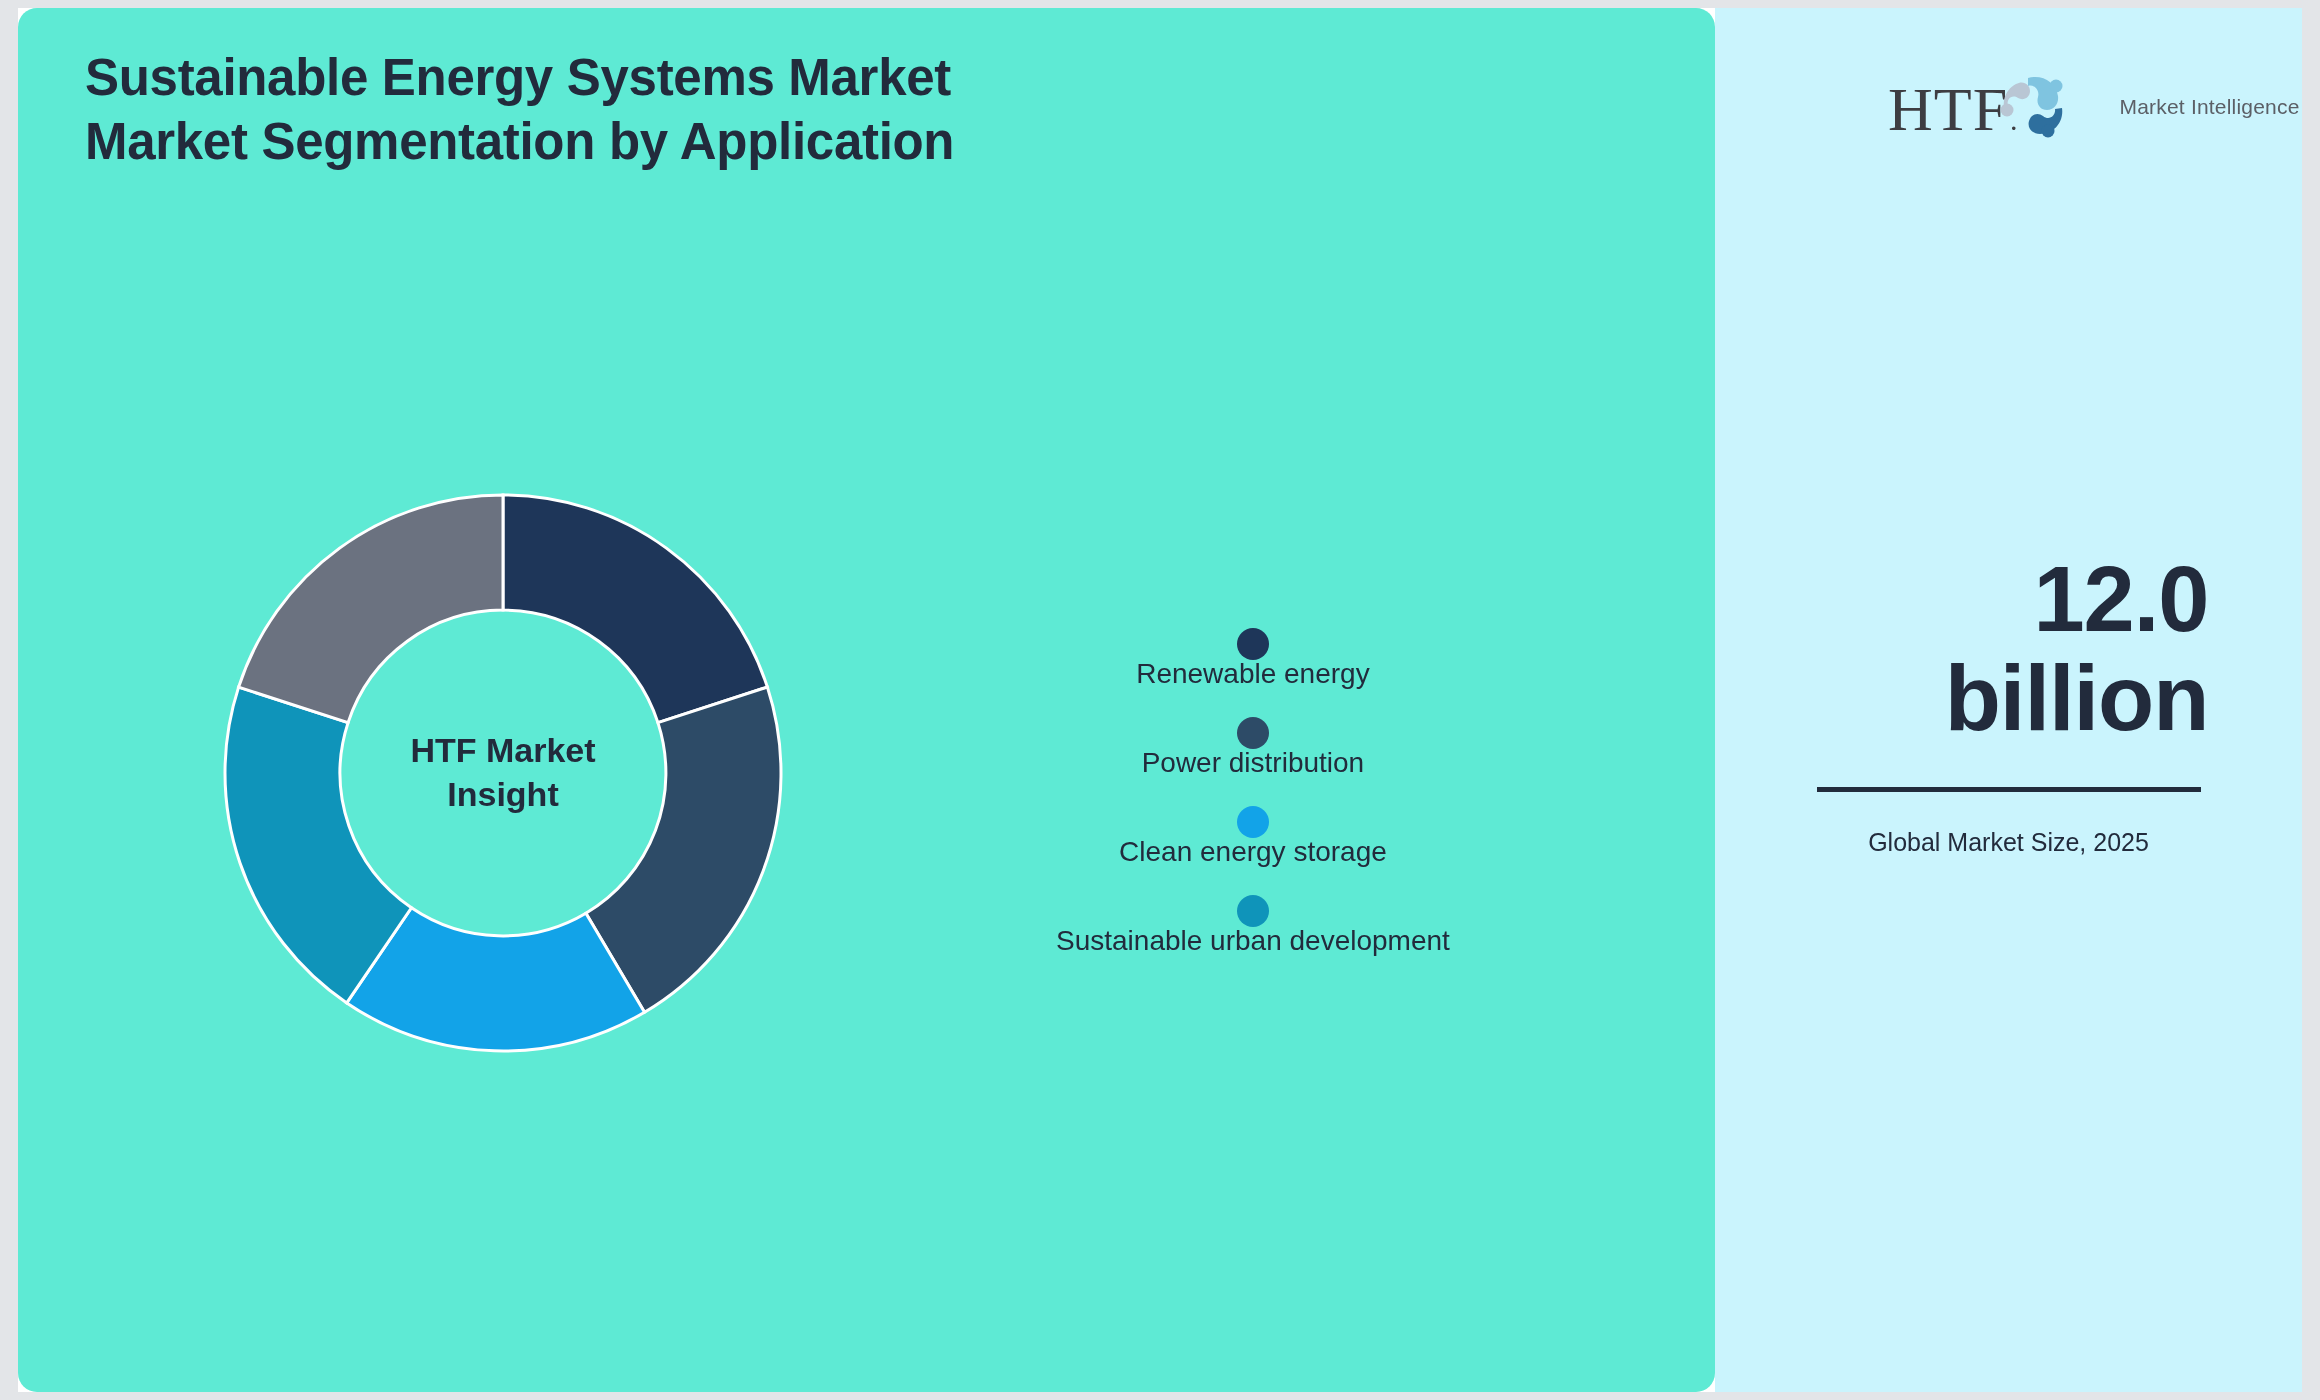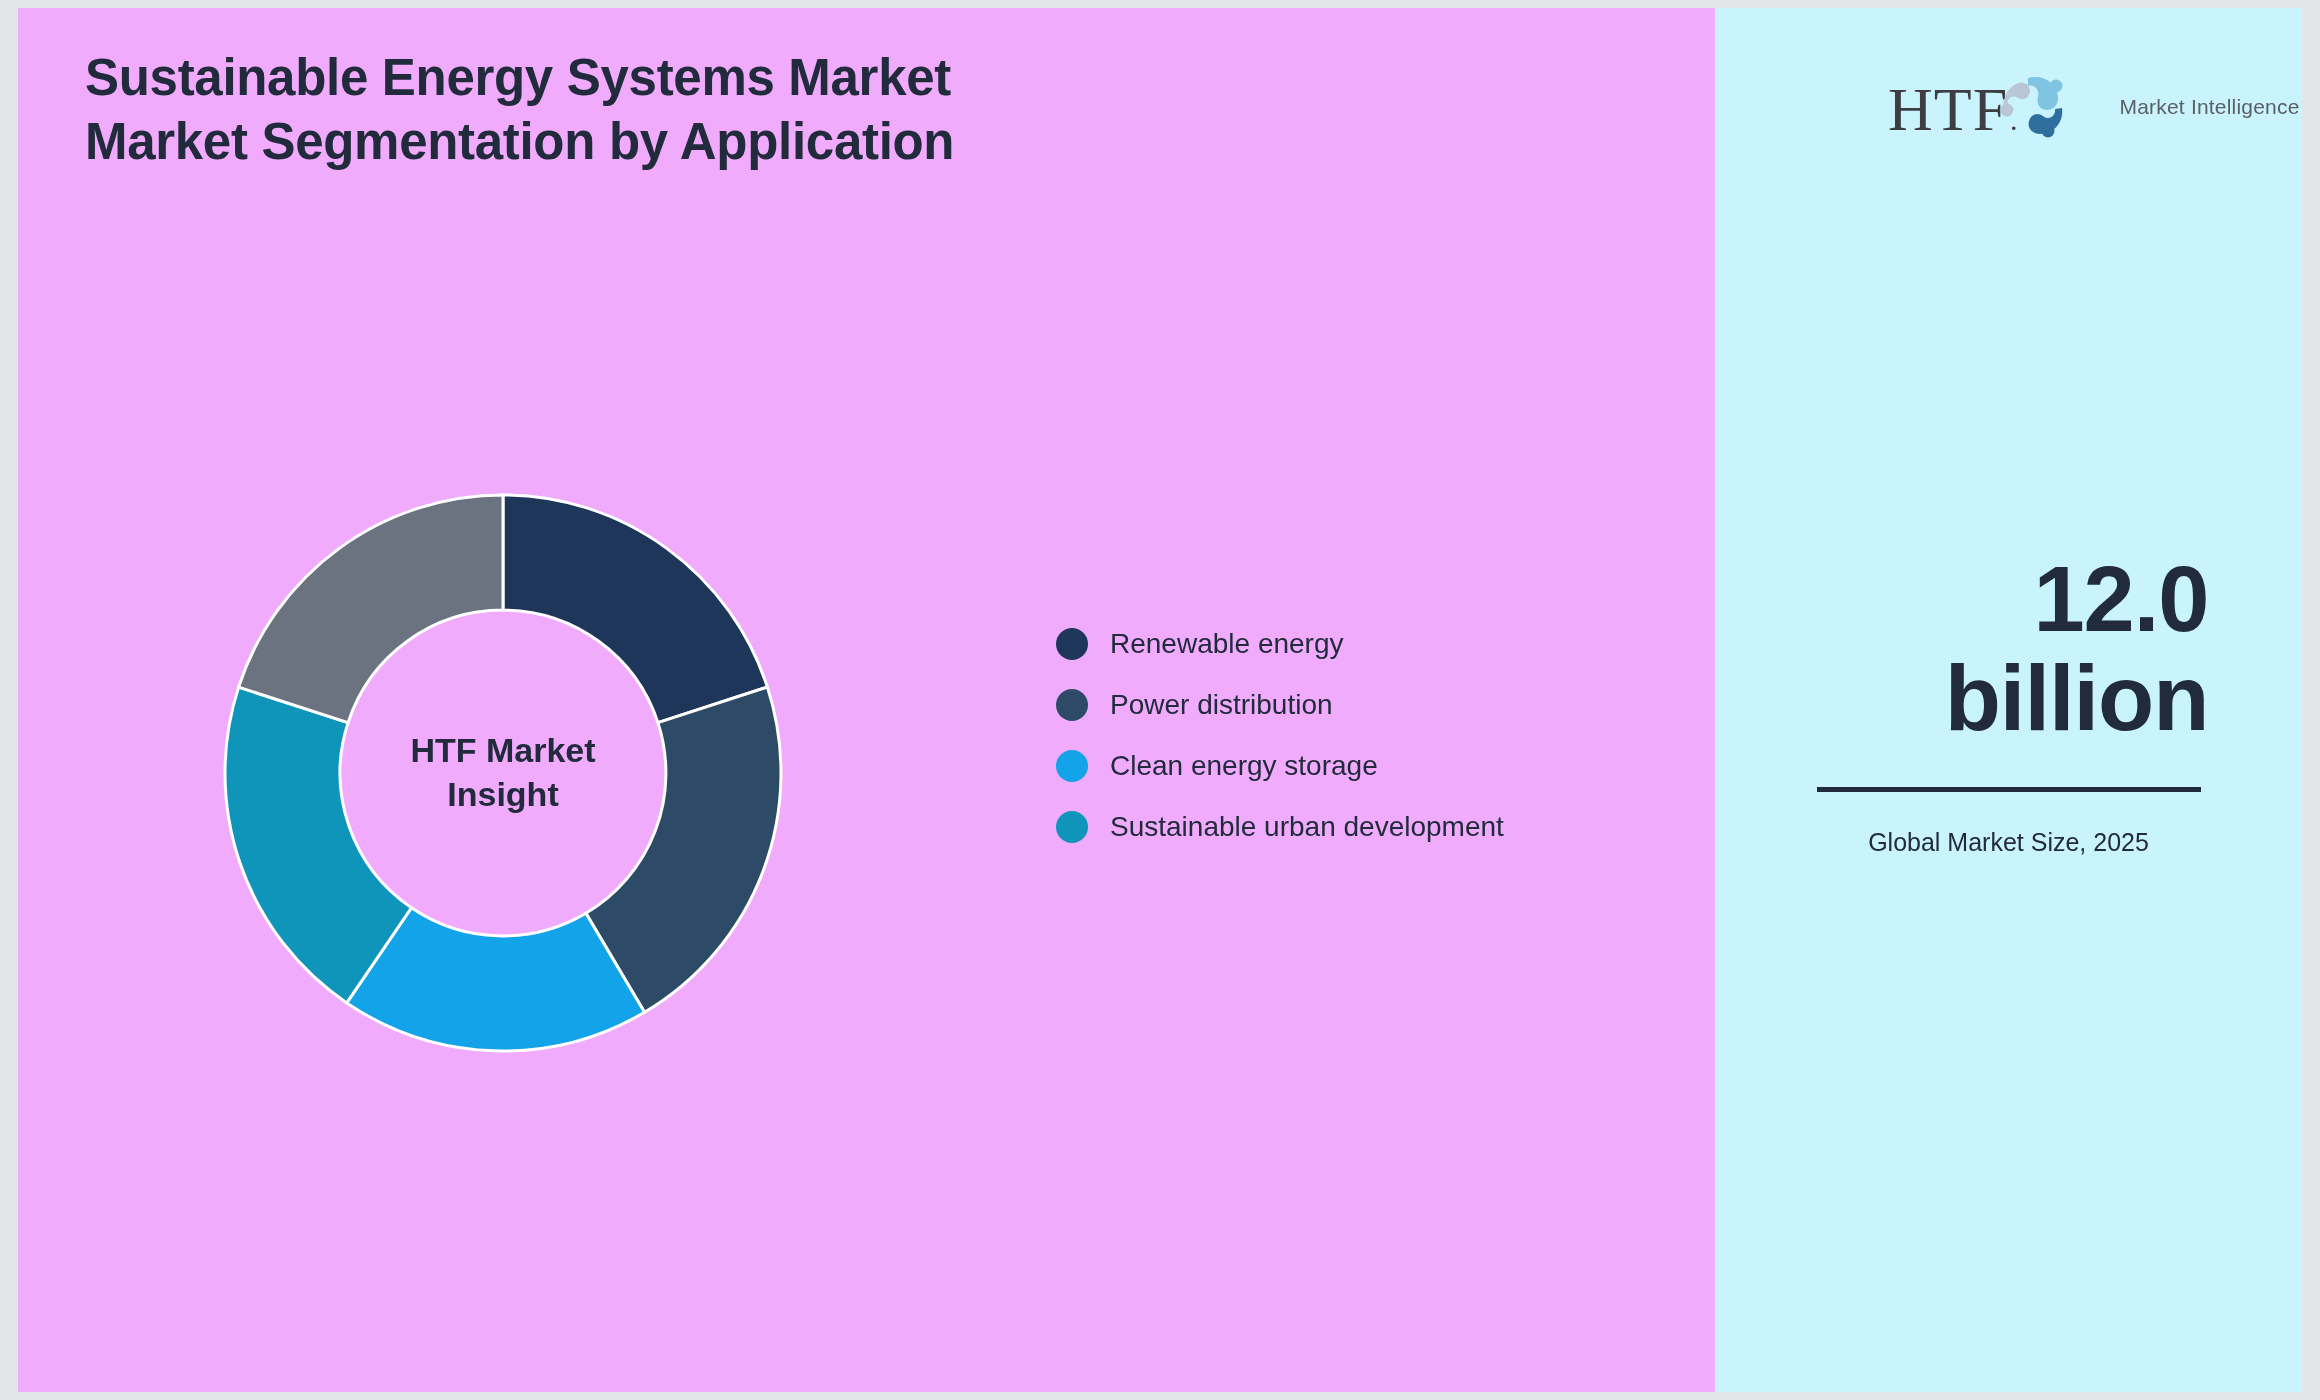--- a/index.html
+++ b/index.html
@@ -23,22 +23,23 @@
     display: flex;
     flex-direction: row;
     overflow: hidden;
   }
 
   
   .left-panel {
     position: relative;
     width: 1697px;
     height: 100%;
-    background: #f0abfc;
+    background: #5eead4;
     flex: 0 0 1697px;
+    border-radius: 19px;
   }
 
   .chart-title {
     position: absolute;
     left: 67px;
     top: 38px;
     width: 900px;
     font-family: "Liberation Sans Narrow", "Liberation Sans", sans-serif;
     font-size: 51px;
     font-weight: bold;
@@ -81,23 +82,22 @@
   .legend {
     position: absolute;
     left: 1038px;
     top: 620px;
     display: flex;
     flex-direction: column;
     gap: 29px;
   }
   .legend-item {
     display: flex;
-    flex-direction: row;
-    align-items: center;
-    gap: 22px;
+    flex-direction: column;
+    align-items: center;
   }
   .legend-swatch {
     width: 32px;
     height: 32px;
     border-radius: 50%;
     flex: 0 0 32px;
   }
   .legend-label {
     font-size: 28px;
     color: #222b3c;

